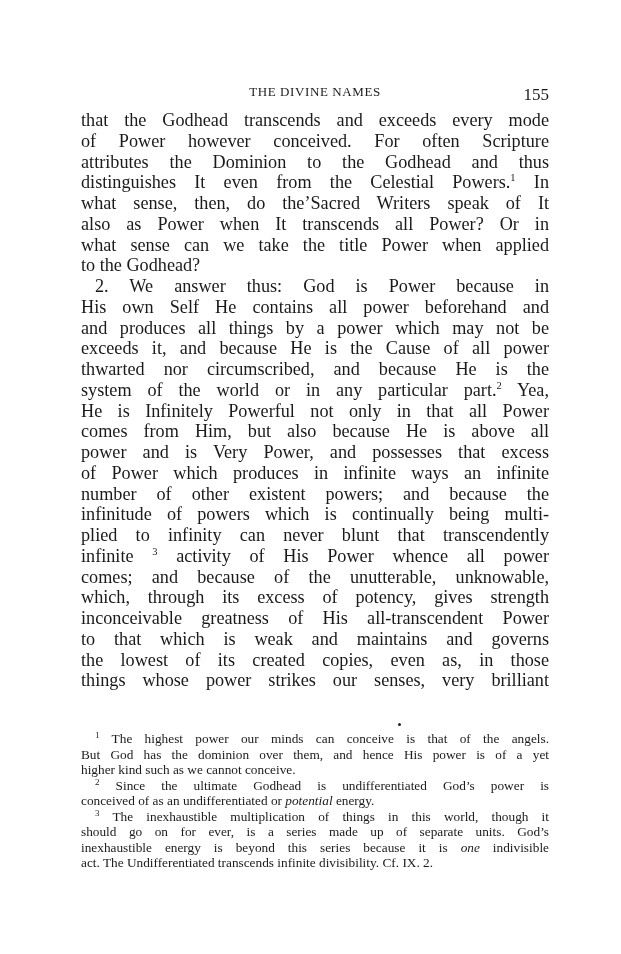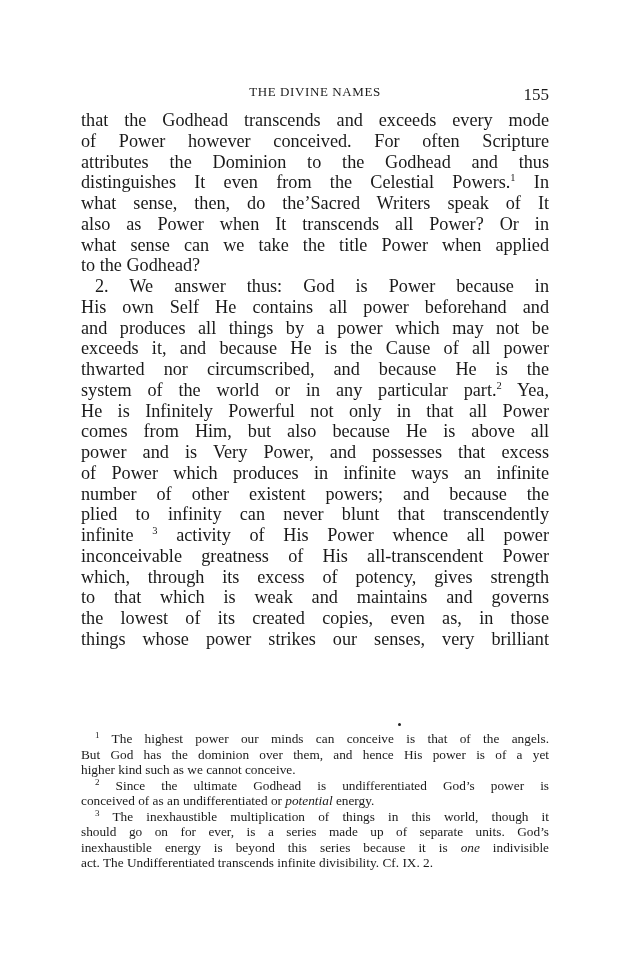--- a/index.html
+++ b/index.html
@@ -126,24 +126,26 @@
     <span class="body-line">His own Self He contains all power beforehand and</span>
     <span class="body-line">and produces all things by a power which may not be</span>
     <span class="body-line">exceeds it, and because He is the Cause of all power</span>
     <span class="body-line">thwarted nor circumscribed, and because He is the</span>
     <span class="body-line"><span>system of the world or in any particular part.</span><sup>2</sup> <span>Yea,</span></span>
     <span class="body-line">He is Infinitely Powerful not only in that all Power</span>
     <span class="body-line">comes from Him, but also because He is above all</span>
     <span class="body-line">power and is Very Power, and possesses that excess</span>
     <span class="body-line">of Power which produces in infinite ways an infinite</span>
     <span class="body-line">number of other existent powers; and because the</span>
+    <span class="body-line">infinitude of powers which is continually being multi-</span>
     <span class="body-line">plied to infinity can never blunt that transcendently</span>
     <span class="body-line"><span>infinite</span> <sup>3</sup> <span>activity of His Power whence all power</span></span>
+    <span class="body-line">comes; and because of the unutterable, unknowable,</span>
+    <span class="body-line">which, through its excess of potency, gives strength</span>
     <span class="body-line">inconceivable greatness of His all-transcendent Power</span>
-    <span class="body-line">which, through its excess of potency, gives strength</span>
     <span class="body-line">to that which is weak and maintains and governs</span>
     <span class="body-line">the lowest of its created copies, even as, in those</span>
     <span class="body-line">things whose power strikes our senses, very brilliant</span>
   </div>
 
   <div class="stray-mark"></div>
 
   <div class="footnotes">
 
     <span class="fn-line indent"><sup>1</sup> <span>The highest power our minds can conceive is that of the angels.</span></span>

